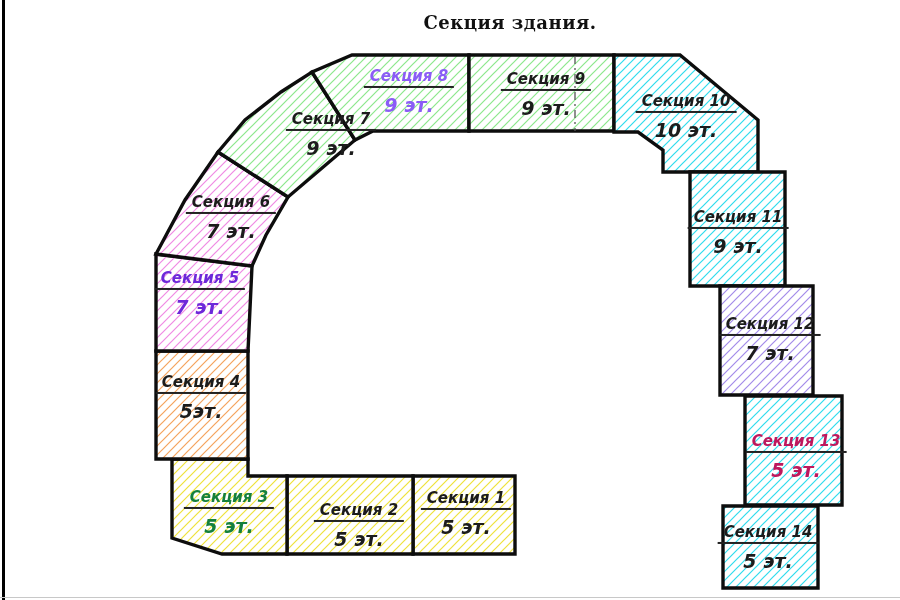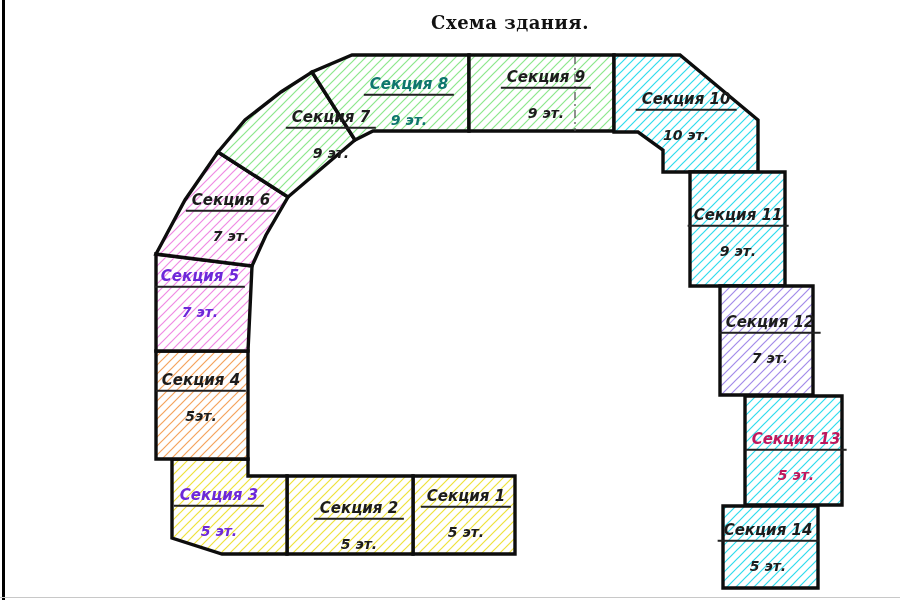--- a/index.html
+++ b/index.html
@@ -13,29 +13,29 @@
     position:absolute;left:510px;top:12px;transform:translateX(-50%);
     font-family:"DejaVu Serif","Liberation Serif",serif;
     font-weight:bold;font-size:18px;color:#111;white-space:nowrap;letter-spacing:.5px;
   }
   #scheme-svg{position:absolute;left:0;top:0;}
   .sec-label{
     position:absolute;transform:translate(-50%,-50%);
     text-align:center;color:#1c1c1c;font-style:italic;font-weight:bold;white-space:nowrap;
   }
   .sec-name{font-size:15px;line-height:1.12;border-bottom:2px solid #222;padding:0 6px 1px;}
-  .sec-floors{font-size:14px;line-height:1.12;padding-top:17px;}
+  .sec-floors{font-size:19px;line-height:1.12;padding-top:7px;}
 </style>
 </head>
 <body>
 
 <div class="page">
   <div class="border-left"></div>
   <div class="border-bottom"></div>
-  <div class="page-title">Схема здания.</div>
+  <div class="page-title">Секция здания.</div>
   <svg id="scheme-svg" width="900" height="600" viewBox="0 0 900 600">
       <defs>
         <pattern id="hatch-green" patternUnits="userSpaceOnUse" width="9" height="9">
           <rect width="9" height="9" fill="#ffffff"></rect>
           <path d="M0 9 L9 0 M-2.25 2.25 L2.25 -2.25 M6.75 11.25 L11.25 6.75" stroke="#8CE88C" stroke-width="1.2"></path>
         </pattern>
         <pattern id="hatch-cyan" patternUnits="userSpaceOnUse" width="9" height="9">
           <rect width="9" height="9" fill="#ffffff"></rect>
           <path d="M0 9 L9 0 M-2.25 2.25 L2.25 -2.25 M6.75 11.25 L11.25 6.75" stroke="#2FDCEE" stroke-width="1.2"></path>
         </pattern>
@@ -74,41 +74,41 @@
     </svg>
   <div id="labels">
       <div class="sec-label" style="left: 466px; top: 514px; color: rgb(28, 28, 28);">
         <div class="sec-name">Секция 1</div>
         <div class="sec-floors">5 эт.</div>
       </div>
       <div class="sec-label" style="left: 359px; top: 514px; color: rgb(28, 28, 28); margin-top: 12px;">
         <div class="sec-name">Секция 2</div>
         <div class="sec-floors">5 эт.</div>
       </div>
-      <div class="sec-label" style="left: 219px; top: 513px; color: #6d28d9;">
+      <div class="sec-label" style="left: 229px; top: 513px; color: #15803d;">
         <div class="sec-name">Секция 3</div>
         <div class="sec-floors">5 эт.</div>
       </div>
       <div class="sec-label" style="left: 201px; top: 398px; color: rgb(28, 28, 28); font-style: italic;">
         <div class="sec-name">Секция 4</div>
         <div class="sec-floors">5эт.</div>
       </div>
       <div class="sec-label" style="left: 200px; top: 294px; color: #6d28d9;">
         <div class="sec-name">Секция 5</div>
         <div class="sec-floors">7 эт.</div>
       </div>
       <div class="sec-label" style="left: 231px; top: 218px; color: rgb(28, 28, 28); text-align: center;">
         <div class="sec-name">Секция 6</div>
         <div class="sec-floors">7 эт.</div>
       </div>
       <div class="sec-label" style="left: 297px; top: 135px; color: rgb(28, 28, 28); margin-left: 34px;">
         <div class="sec-name">Секция 7</div>
         <div class="sec-floors">9 эт.</div>
       </div>
-      <div class="sec-label" style="left: 409px; top: 102px; color: #0f766e; text-align: center;">
+      <div class="sec-label" style="left: 409px; top: 92px; color: #8b5cf6; text-align: center;">
         <div class="sec-name">Секция 8</div>
         <div class="sec-floors">9 эт.</div>
       </div>
       <div class="sec-label" style="left: 546px; top: 95px; color: rgb(28, 28, 28);">
         <div class="sec-name">Секция 9</div>
         <div class="sec-floors">9 эт.</div>
       </div>
       <div class="sec-label" style="left: 686px; top: 117px; color: rgb(28, 28, 28);">
         <div class="sec-name">Секция 10</div>
         <div class="sec-floors">10 эт.</div>

